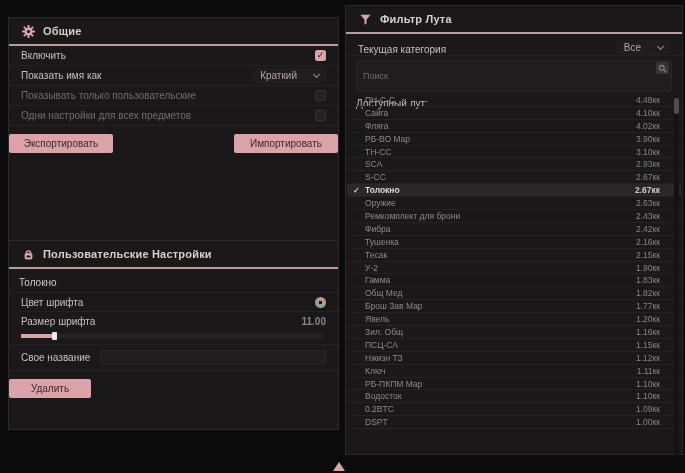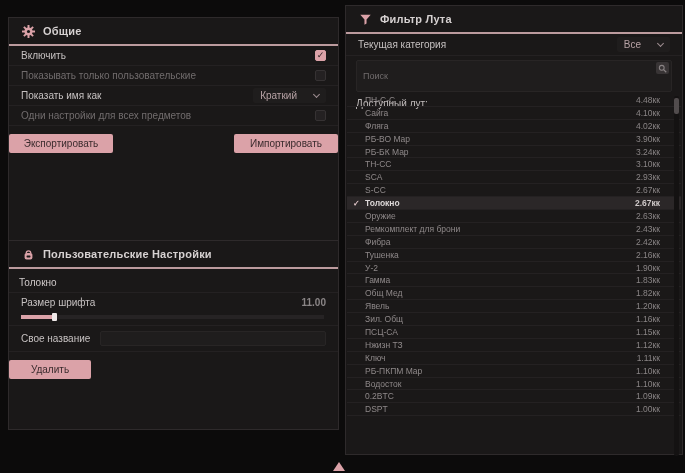--- a/index.html
+++ b/index.html
@@ -99,30 +99,30 @@
     <div class="rule"></div>
 
     <div class="row">
       <span class="lbl">Включить</span>
       <span class="checkbox checked">
           <span class="tick">✓</span>
         </span>
     </div>
 
     <div class="row">
-      <span class="lbl dim">Показывать только пользовательские</span>
-      <span class="checkbox"></span>
-    </div>
-
-    <div class="row">
       <span class="lbl">Показать имя как</span>
       <span class="select">
         <span>Краткий</span>
         <i class="chev"></i>
       </span>
+    </div>
+
+    <div class="row">
+      <span class="lbl dim">Показывать только пользовательские</span>
+      <span class="checkbox"></span>
     </div>
 
     <div class="row">
       <span class="lbl dim">Одни настройки для всех предметов</span>
       <span class="checkbox"></span>
     </div>
 
     <div class="btnrow">
       <button class="btn">Экспортировать</button>
       <button class="btn">Импортировать</button>
@@ -137,20 +137,24 @@
           <rect x="4" y="7.5" width="12" height="10" rx="3" fill="#dba2a8"></rect>
           <rect x="7" y="11.5" width="6" height="3" rx="1" fill="#1a1818"></rect>
         </svg>
       </span>
       <h2>Пользовательские Настройки</h2>
     </header>
     <div class="rule"></div>
 
     <div class="item-name">Толокно</div>
 
+    <div class="row inner">
+      <span class="lbl">Цвет шрифта</span>
+      <span class="colorwheel"></span>
+    </div>
 
     <div class="row inner" style="border-bottom:none;">
       <span class="lbl">Размер шрифта</span>
       <span class="value-num">11.00</span>
     </div>
     <div class="slider">
       <div class="fill"></div>
       <div class="handle"></div>
     </div>
     <div style="height:1px;background:var(--row-line);margin:4px 0 0;"></div>
@@ -169,21 +173,21 @@
     <header>
       <span class="icon">
         <svg width="13" height="13" viewBox="0 0 20 20">
           <polygon points="2,2.5 18,2.5 11.6,10 11.6,16.2 8.4,18 8.4,10" fill="#dba2a8"></polygon>
         </svg>
       </span>
       <h2>Фильтр Лута</h2>
     </header>
     <div class="rule"></div>
 
-    <div class="row" style="height:22px;">
+    <div class="row" style="height:22px;align-items:flex-end;">
       <span class="lbl">Текущая категория</span>
       <span class="select">
         <span>Все</span>
         <i class="chev"></i>
       </span>
     </div>
 
     <div class="search-wrap">
       <input class="search-input" placeholder="Поиск" style="">
       <span class="search-icon">
@@ -213,25 +217,20 @@
         <span class="nm">Фляга</span>
         <span class="vl">4.02кк</span>
       </div>
         <div class="loot-row">
         <span class="check">✓</span>
         <span class="nm">РБ-ВО Мар</span>
         <span class="vl">3.90кк</span>
       </div>
         <div class="loot-row">
         <span class="check">✓</span>
-        <span class="nm">РБ-БК Мар</span>
-        <span class="vl">3.24кк</span>
-      </div>
-        <div class="loot-row">
-        <span class="check">✓</span>
         <span class="nm">ТН-СС</span>
         <span class="vl">3.10кк</span>
       </div>
         <div class="loot-row">
         <span class="check">✓</span>
         <span class="nm">SCA</span>
         <span class="vl">2.93кк</span>
       </div>
         <div class="loot-row">
         <span class="check">✓</span>
@@ -258,35 +257,45 @@
         <span class="nm">Фибра</span>
         <span class="vl">2.42кк</span>
       </div>
         <div class="loot-row">
         <span class="check">✓</span>
         <span class="nm">Тушенка</span>
         <span class="vl">2.16кк</span>
       </div>
         <div class="loot-row">
         <span class="check">✓</span>
+        <span class="nm">Тесак</span>
+        <span class="vl">2.15кк</span>
+      </div>
+        <div class="loot-row">
+        <span class="check">✓</span>
         <span class="nm">У-2</span>
         <span class="vl">1.90кк</span>
       </div>
         <div class="loot-row">
         <span class="check">✓</span>
         <span class="nm">Гамма</span>
         <span class="vl">1.83кк</span>
       </div>
         <div class="loot-row">
         <span class="check">✓</span>
         <span class="nm">Общ Мед</span>
         <span class="vl">1.82кк</span>
       </div>
         <div class="loot-row">
         <span class="check">✓</span>
+        <span class="nm">Брош Зав Мар</span>
+        <span class="vl">1.77кк</span>
+      </div>
+        <div class="loot-row">
+        <span class="check">✓</span>
         <span class="nm">Явель</span>
         <span class="vl">1.20кк</span>
       </div>
         <div class="loot-row">
         <span class="check">✓</span>
         <span class="nm">Зил. Общ</span>
         <span class="vl">1.16кк</span>
       </div>
         <div class="loot-row">
         <span class="check">✓</span>

